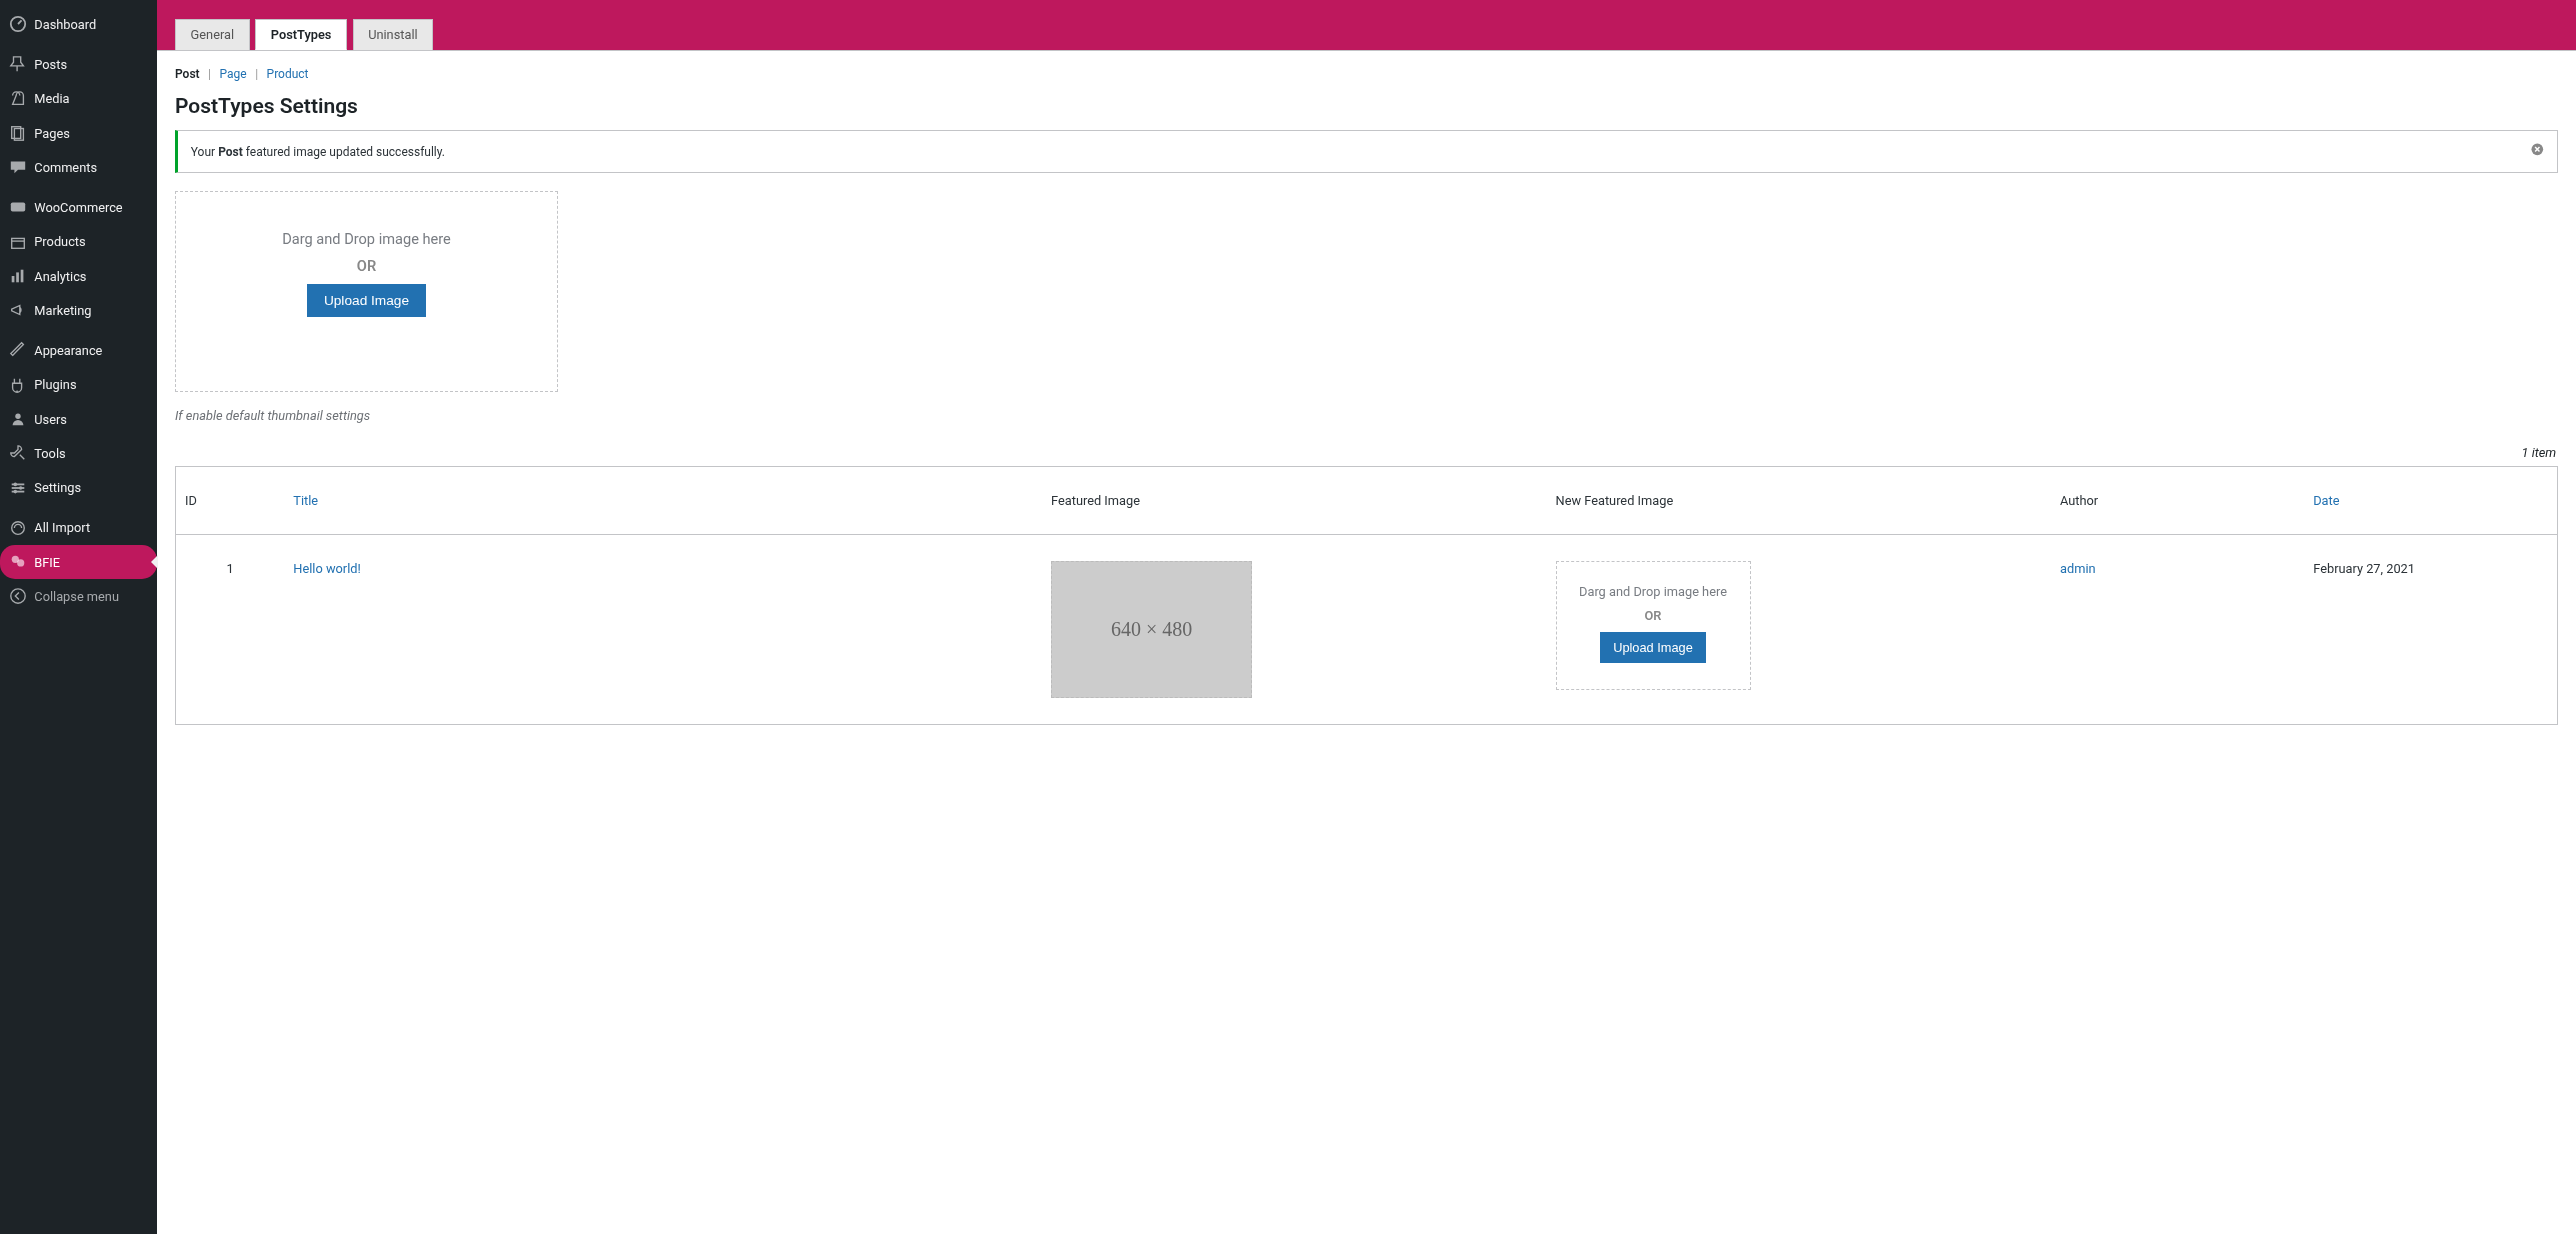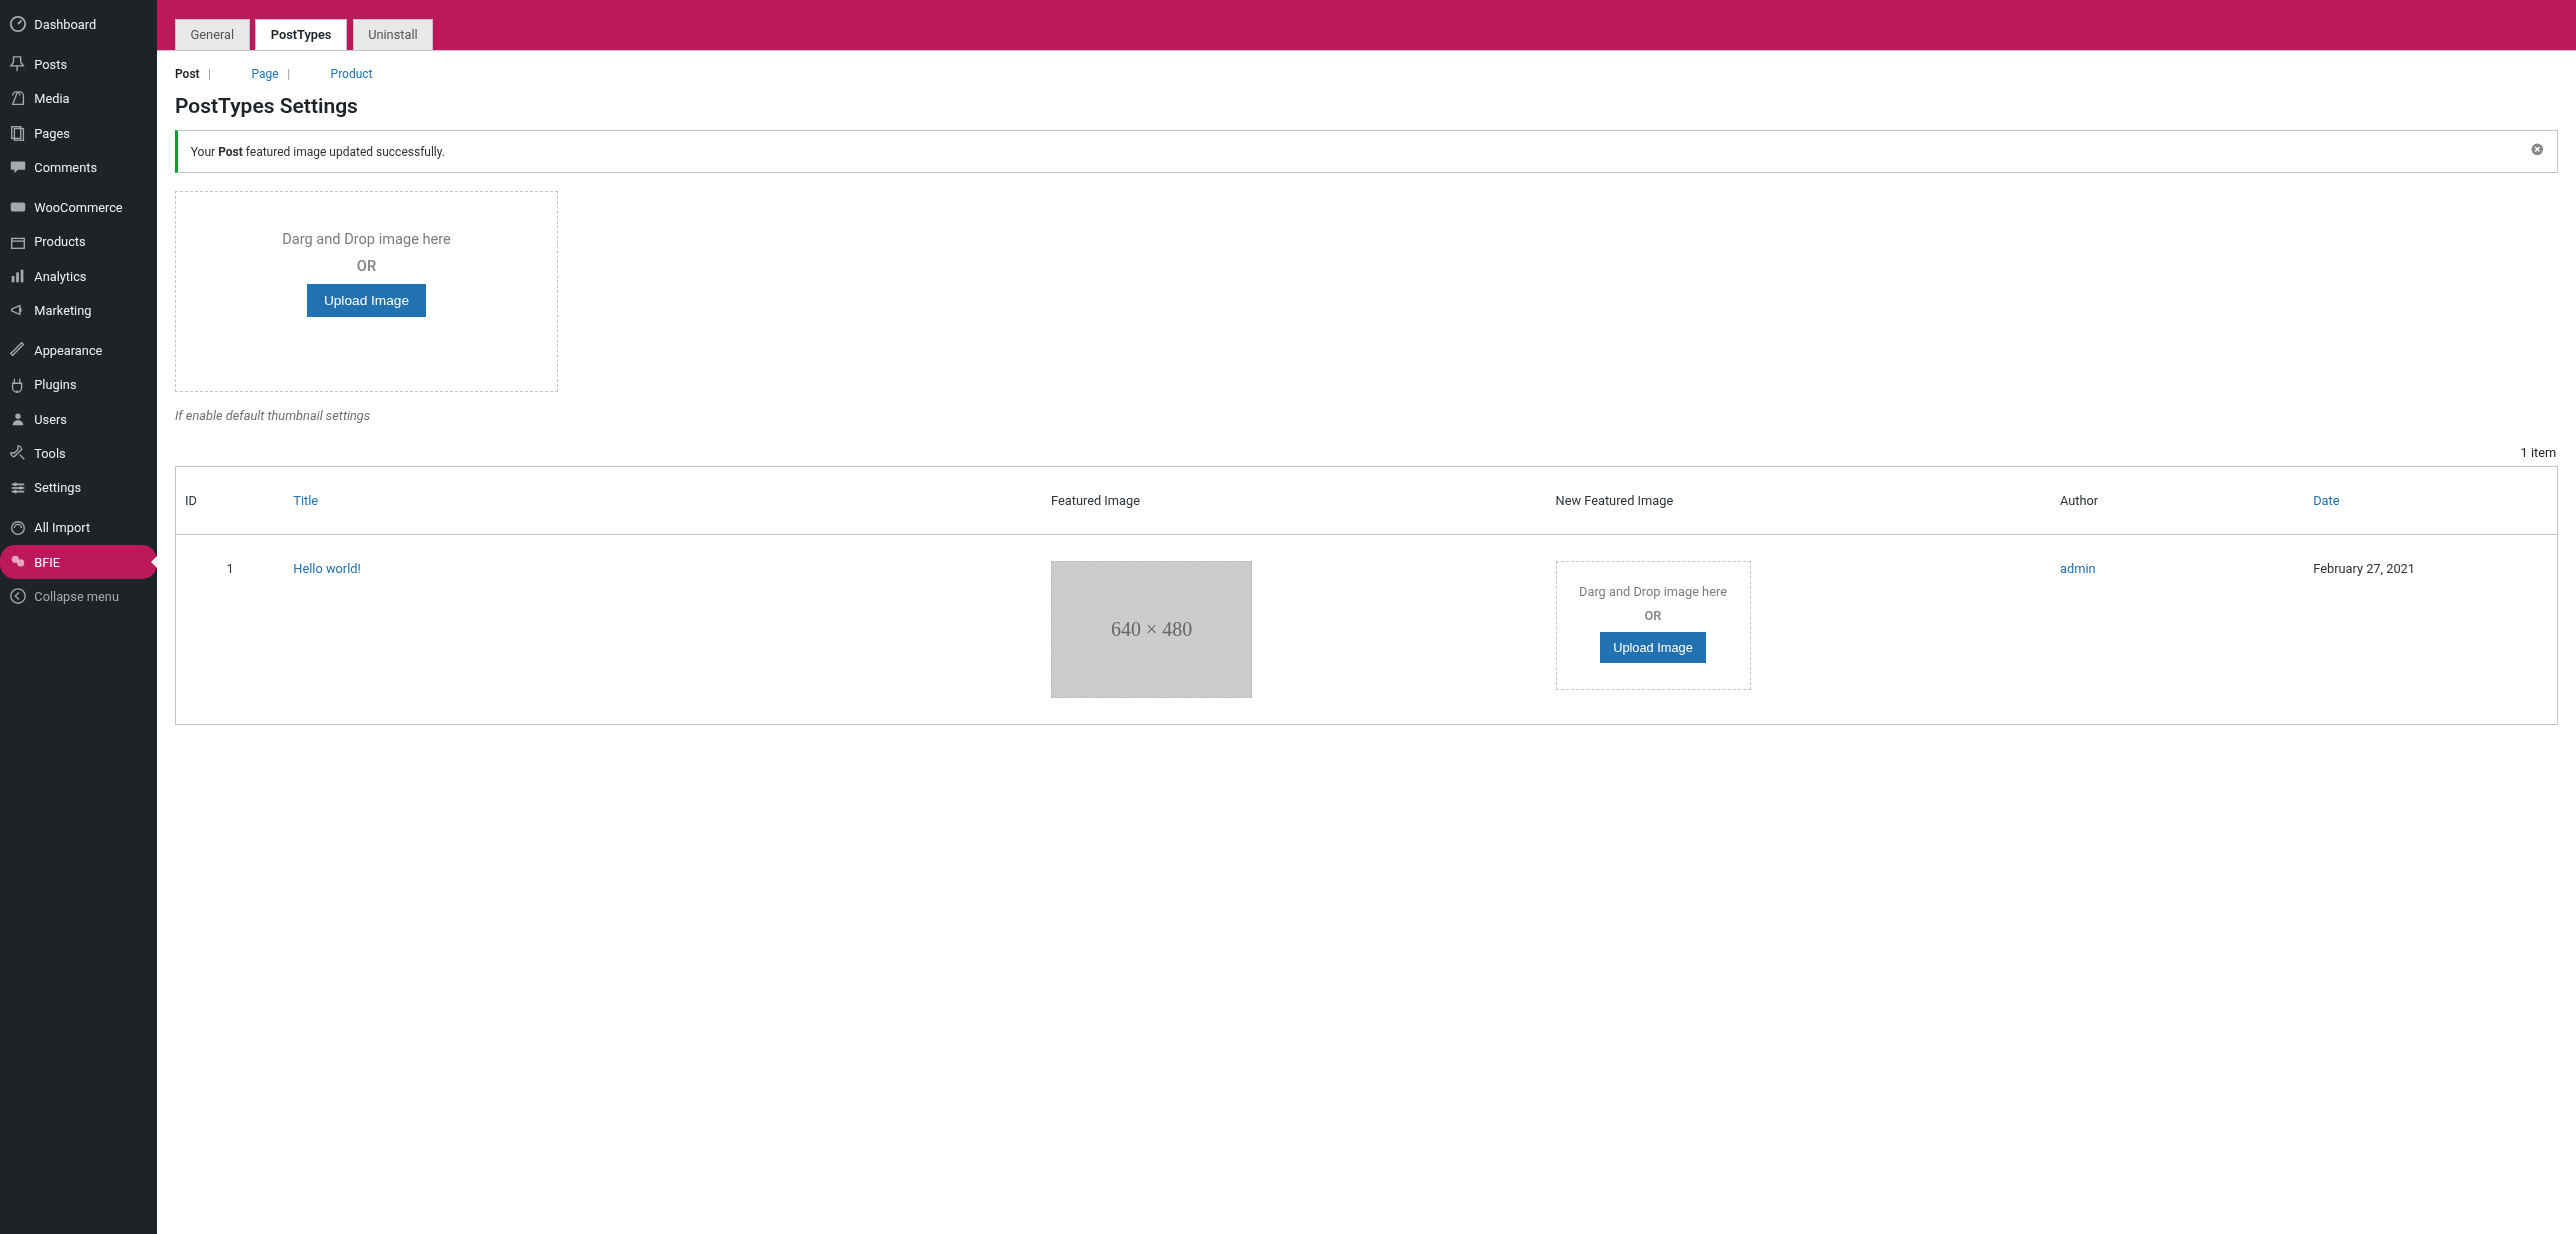--- a/index.html
+++ b/index.html
@@ -94,21 +94,21 @@
 
   .content {
     padding: 9px 18px 18px 18px;
   }
 
   .subnav {
     font-size: 12px;
     margin: 7.3px 0 12.8px 0;
   }
   .subnav .sep { color: #999; padding: 0 5.5px; }
-  .subnav a { color: #2271b1; text-decoration: none; margin-left: 32px; }
+  .subnav a { color: #2271b1; text-decoration: none; }
   .subnav .active { color: #1d2327; font-weight: 600; }
 
   h1.settings-title {
     font-size: 21px;
     font-weight: 600;
     margin: 0 0 12.8px 0;
     color: #1d2327;
   }
 
   .notice {
@@ -168,20 +168,21 @@
     color: #6c7075;
     margin-top: 16.4px;
     font-size: 12.8px;
   }
 
   .items-count {
     text-align: right;
     font-size: 12.8px;
     color: #1d2327;
     margin: 22px 1.8px 5.5px 0;
+    font-style: italic;
   }
 
   table.wp-list {
     width: 100%;
     border-collapse: collapse;
     border: 0.9px solid #c3c4c7;
     font-size: 12.8px;
     background: #fff;
   }
   table.wp-list th, table.wp-list td {

